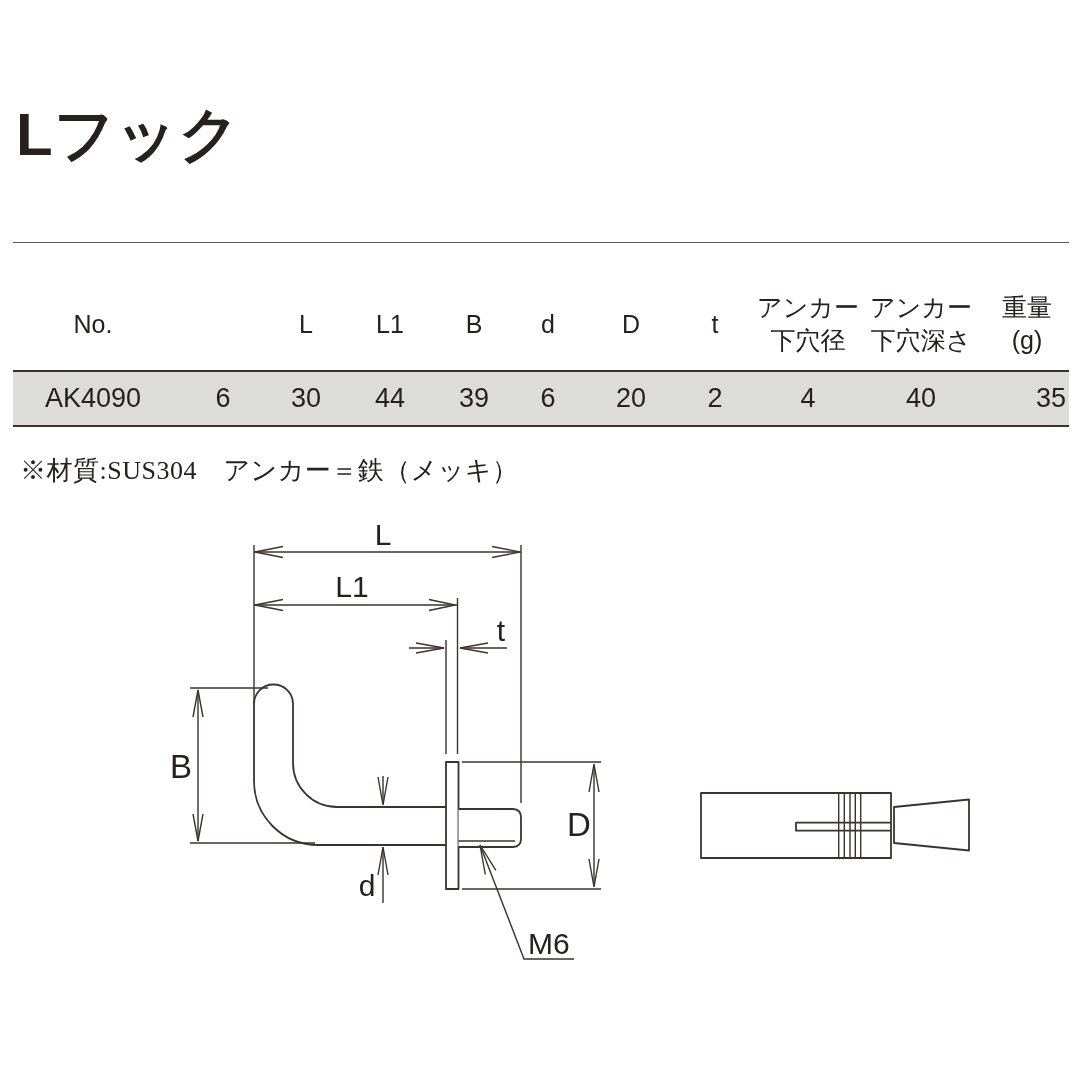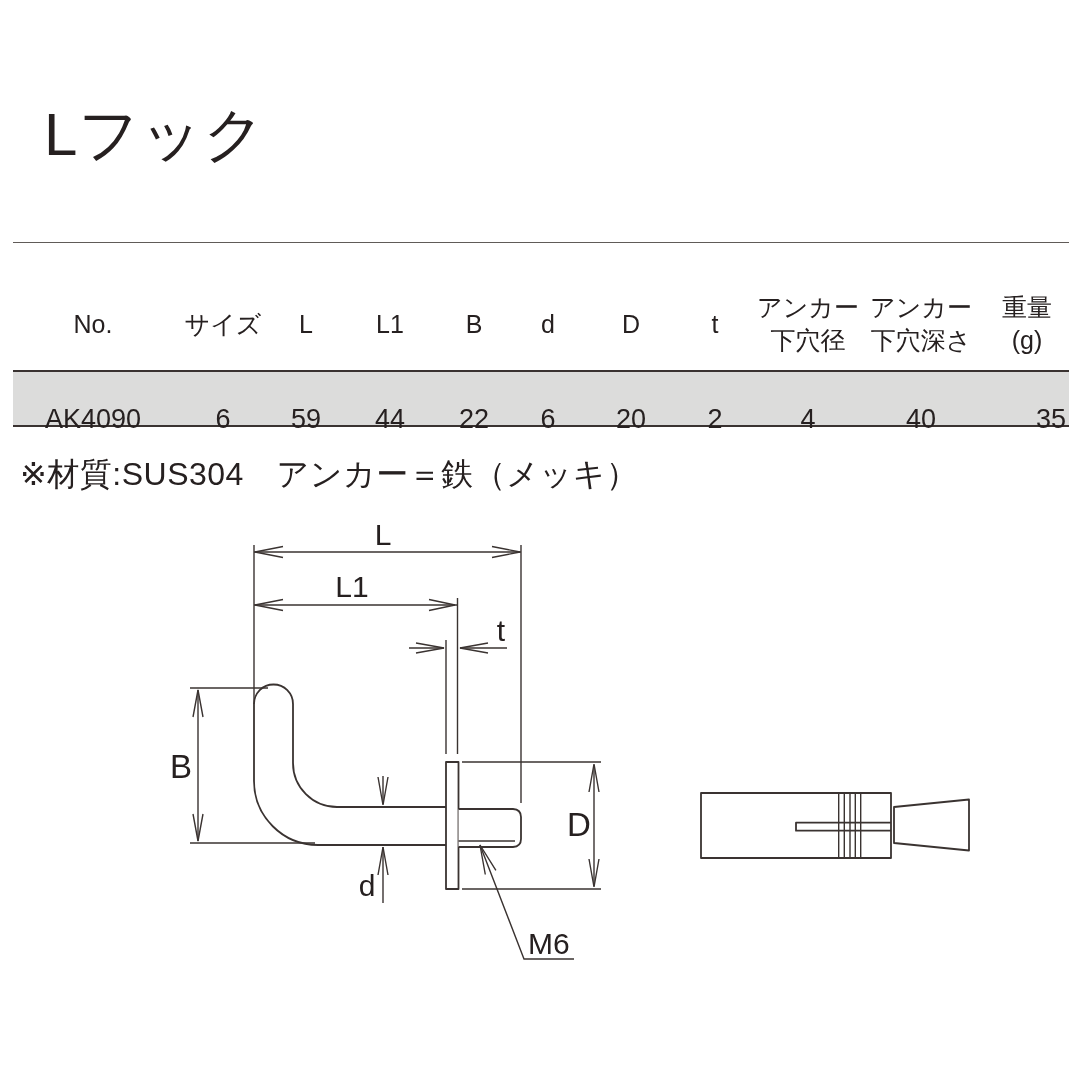--- a/index.html
+++ b/index.html
@@ -3,64 +3,60 @@
 <meta charset="utf-8">
 <style>
   html,body{margin:0;padding:0;}
   body{
     width:1080px;height:1080px;position:relative;background:#ffffff;
     font-family:"Liberation Sans","DejaVu Sans",sans-serif;
     color:#262020;overflow:hidden;
   }
   .abs{position:absolute;}
   
-  #title{left:16px;top:95px;font-size:60px;font-weight:normal;letter-spacing:1px;margin-left:28px;}
+  #title{left:16px;top:95px;font-size:60px;font-weight:bold;letter-spacing:1px;}
   
   #top-rule{left:13px;top:242px;width:1056px;border-top:1.8px solid #605b58;}
   
   #thead{left:0;top:291px;width:1080px;height:66px;}
   .hcell{
     position:absolute;top:0;height:66px;transform:translateX(-50%);
     display:flex;flex-direction:column;justify-content:center;align-items:center;
     font-size:25px;line-height:33px;white-space:nowrap;text-align:center;
   }
   
   #row{
     left:13px;top:370px;width:1056px;height:57px;box-sizing:border-box;
     background:#dcdcdb;border-top:2.5px solid #3a3331;border-bottom:2.5px solid #3a3331;
   }
   .dcell{
     position:absolute;top:0;height:52px;line-height:52px;transform:translateX(-50%);
-    font-size:27px;white-space:nowrap;text-align:center;margin-top:21px;
+    font-size:27px;white-space:nowrap;text-align:center;
   }
   
-  #note{left:20px;top:453px;font-size:32px;letter-spacing:0.5px;}
+  #note{left:20px;top:453px;font-size:26px;letter-spacing:0.5px;font-family:Liberation Serif, serif;}
   
   #diagram{left:0;top:500px;}
   #diagram .part{fill:none;stroke:#3a3331;stroke-width:1.8;stroke-linejoin:round;stroke-linecap:butt;}
   #diagram .partfill{fill:#ffffff;stroke:#3a3331;stroke-width:1.8;stroke-linejoin:round;}
   #diagram .thin{fill:none;stroke:#3a3331;stroke-width:1.4;}
   #diagram .dim{fill:none;stroke:#3a3331;stroke-width:1.4;stroke-linecap:butt;}
   #diagram text{fill:#262020;font-size:30px;font-family:"Liberation Sans","DejaVu Sans",sans-serif;}
   #diagram text.big{font-size:33px;}
 </style>
 </head>
 <body>
 
 <div class="abs" id="title">Lフック</div>
 
 <div class="abs" id="top-rule"></div>
 
 <div class="abs" id="thead">
   <div class="hcell" style="left:93px">
       <span>No.</span>
-      <span></span>
-    </div>
-  <div class="hcell" style="left:223px">
-      <span>サイズ</span>
       <span></span>
     </div>
   <div class="hcell" style="left:306px">
       <span>L</span>
       <span></span>
     </div>
   <div class="hcell" style="left:390px">
       <span>L1</span>
       <span></span>
     </div>
@@ -90,23 +86,23 @@
     </div>
   <div class="hcell" style="left:1027px">
       <span>重量</span>
       <span>(g)</span>
     </div>
 </div>
 
 <div class="abs" id="row">
   <div class="dcell" style="left:80px">AK4090</div>
   <div class="dcell" style="left:210px">6</div>
-  <div class="dcell" style="left:293px">59</div>
+  <div class="dcell" style="left:293px">30</div>
   <div class="dcell" style="left:377px">44</div>
-  <div class="dcell" style="left:461px">22</div>
+  <div class="dcell" style="left:461px">39</div>
   <div class="dcell" style="left:535px">6</div>
   <div class="dcell" style="left:618px">20</div>
   <div class="dcell" style="left:702px">2</div>
   <div class="dcell" style="left:795px">4</div>
   <div class="dcell" style="left:908px">40</div>
   <div class="dcell" style="left:1038px">35</div>
 </div>
 
 <div class="abs" id="note">※材質:SUS304　アンカー＝鉄（メッキ）</div>
 

